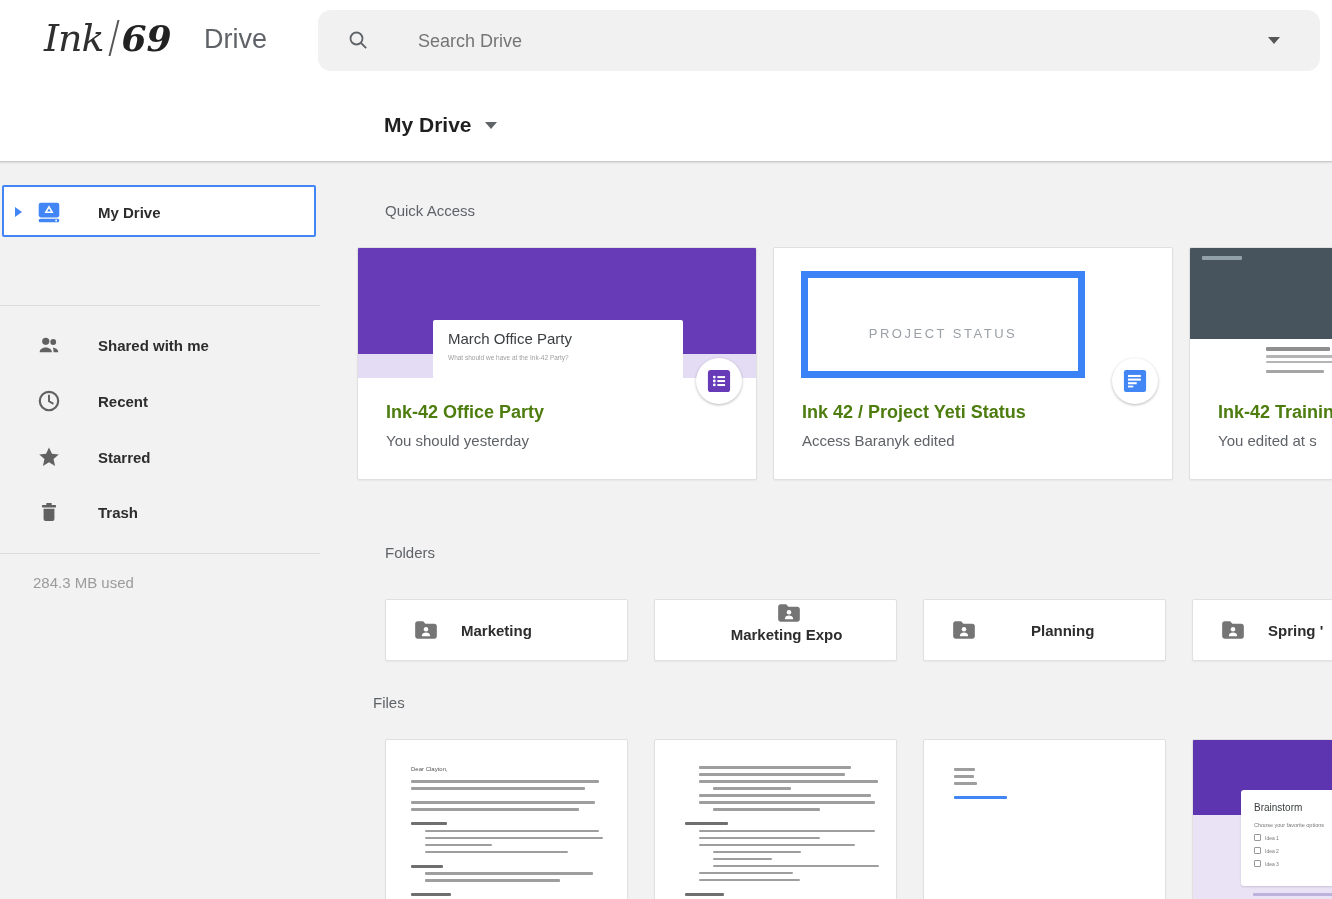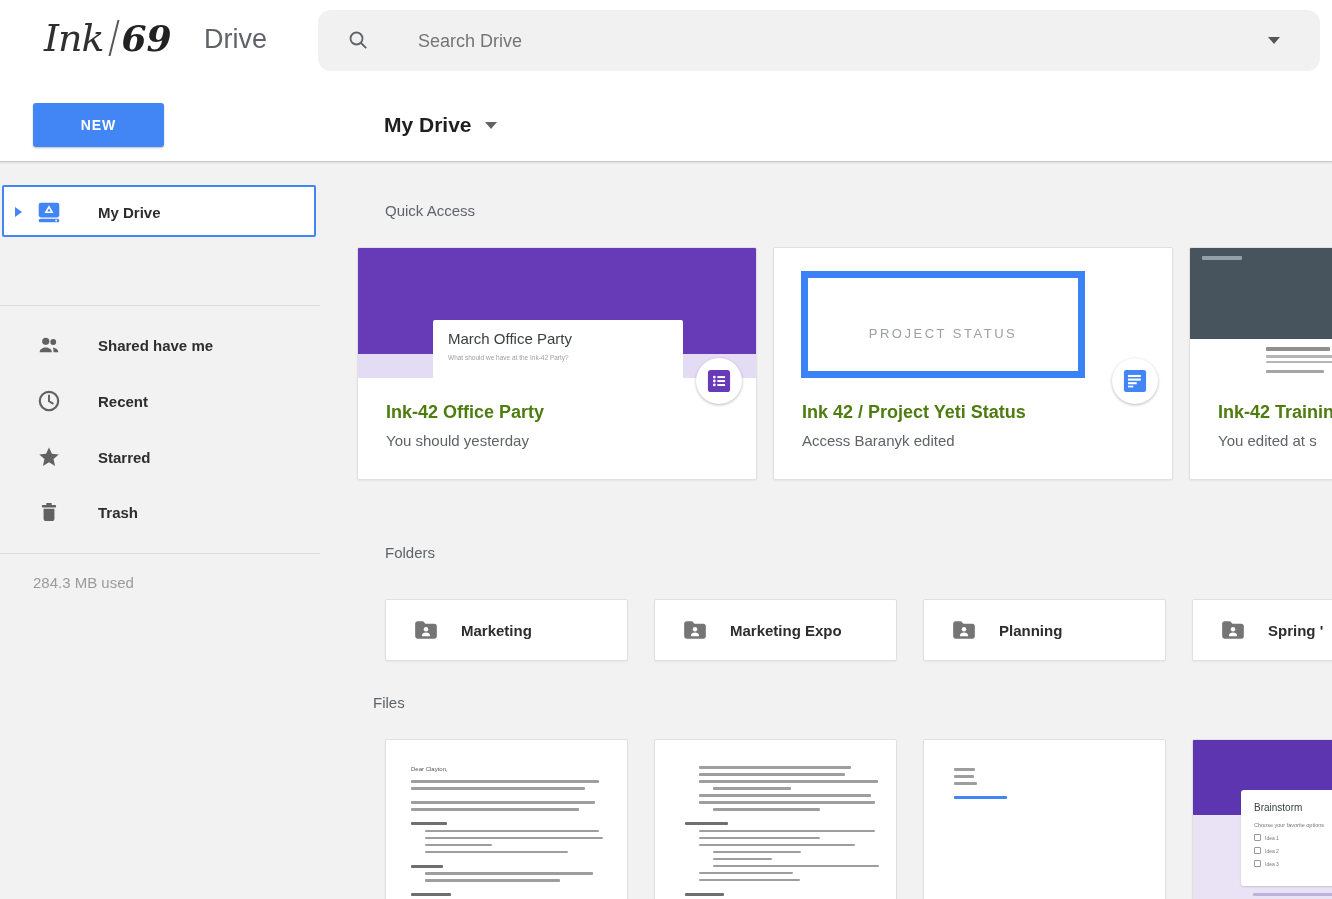--- a/index.html
+++ b/index.html
@@ -74,21 +74,21 @@
   
   .dark-slide{position:absolute;left:0;top:0;right:0;height:91px;background:var(--dark-slide,#47545e);}
   .mini-label{position:absolute;left:12px;top:8px;width:40px;height:4px;background:#92a0aa;border-radius:1px;}
   .t-ln{position:absolute;left:76px;border-radius:1px;}
   .t-ln1{top:99px;width:64px;height:3.5px;background:#8f8f8f;}
   .t-ln2{top:107px;width:132px;height:2.5px;background:#b5b5b5;}
   .t-ln3{top:112.5px;width:142px;height:2.5px;background:#b5b5b5;}
   .t-ln4{top:122px;width:58px;height:2.5px;background:#a5a5a5;}
   
   .folder-card{top:437px;width:243px;height:62px;display:flex;align-items:center;}
-  #folder-1{left:385px;text-align:center;} #folder-2{left:654px;} #folder-3{left:923px;} #folder-4{left:1192px;}
+  #folder-1{left:385px;text-align:center;} #folder-2{left:654px;flex-direction:column;} #folder-3{left:923px;gap:32px;} #folder-4{left:1192px;}
   .folder-icon{margin-left:27px;width:26px;height:26px;flex:none;}
   .folder-icon svg{width:26px;height:26px;display:block;}
   .folder-label{margin-left:22px;font-size:15px;font-weight:bold;color:#2d2d2d;white-space:nowrap;}
   
   .file-card{top:577px;width:243px;height:330px;}
   #file-1{left:385px;} #file-2{left:654px;} #file-3{left:923px;} #file-4{left:1192px;}
   .doc-greeting{position:absolute;left:25px;top:26px;font-size:6px;color:#555;}
   .skel{position:absolute;}
   #skel-1{left:25px;top:40px;width:198px;}
   #skel-2{left:30px;top:26px;width:195px;}
@@ -124,21 +124,20 @@
 
   <div id="search-bar">
     <svg id="search-icon" viewBox="0 0 24 24">
       <circle cx="10.5" cy="10.5" r="6" fill="none" stroke="#5f6368" stroke-width="1.8"></circle>
       <path d="M15 15l5.2 5.2" stroke="#5f6368" stroke-width="1.8"></path>
     </svg>
     <input id="search-input" type="text" value="" placeholder="Search Drive" style="">
     <div id="search-caret"></div>
   </div>
 
-  <button id="new-button">NEW</button>
 
   <div id="view-title">
     <span class="vt-text">My Drive</span>
     <span class="vt-caret"></span>
   </div>
 </div>
 
 <div id="content">
 
   <div id="sidebar">
@@ -162,21 +161,21 @@
 
     <div class="nav-row" style="top:161px">
       <span class="nav-icon">
         <svg viewBox="0 0 24 24" fill="#616161">
           <circle cx="9" cy="8.6" r="3.3"></circle>
             <circle cx="15.9" cy="9.2" r="2.7"></circle>
           <path d="M3.4 18.4c0-2.6 3-4.1 5.6-4.1s5.6 1.5 5.6 4.1v.4H3.4z"></path>
           <path d="M15.6 14.6c2.3.1 4.9 1.4 4.9 3.8v.4h-4.3v-.4c0-1.5-.2-2.8-.6-3.8z"></path>
         </svg>
       </span>
-      <span class="nav-label">Shared have me</span>
+      <span class="nav-label">Shared with me</span>
     </div>
 
     <div class="nav-row" style="top:217px">
       <span class="nav-icon">
         <svg viewBox="0 0 24 24">
           <circle cx="12" cy="12" r="8.5" fill="none" stroke="#616161" stroke-width="2"></circle>
           <path d="M12 7v5.2l3.4 2" stroke="#616161" stroke-width="1.8" fill="none" stroke-linecap="round"></path>
         </svg>
       </span>
       <span class="nav-label">Recent</span>

